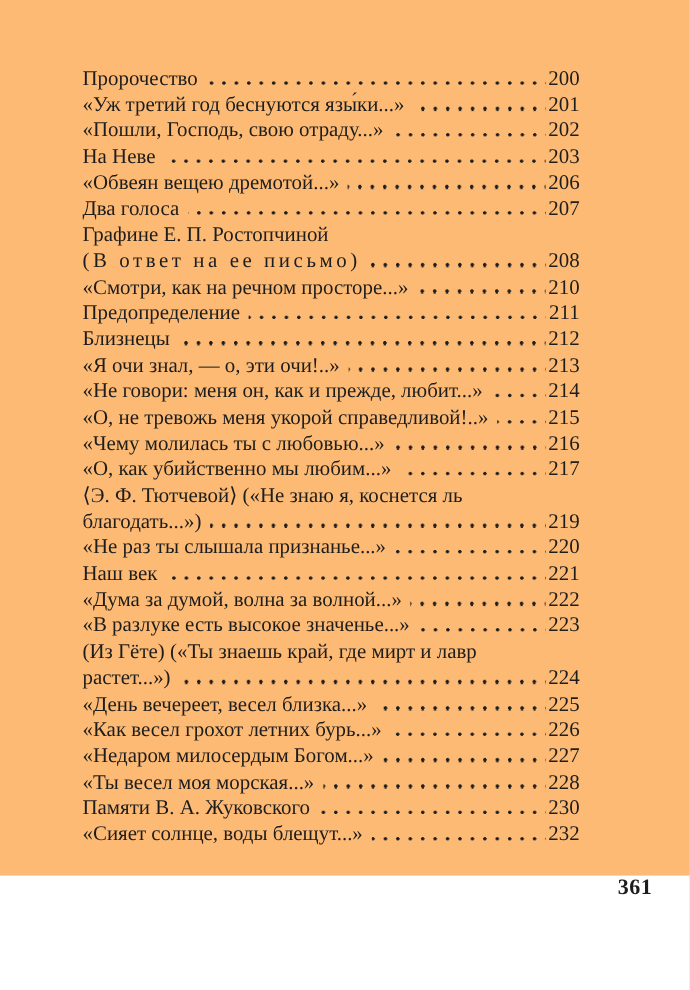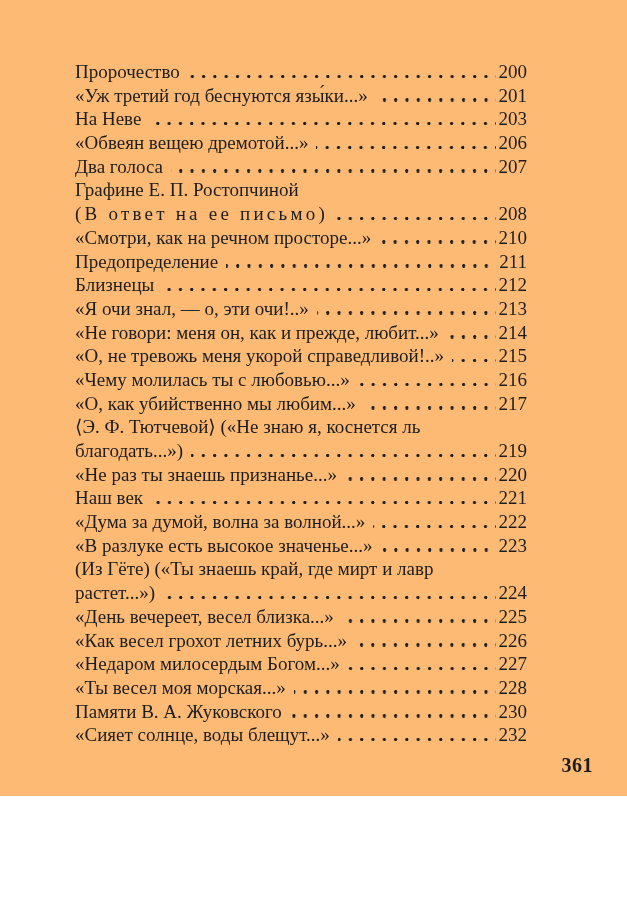--- a/index.html
+++ b/index.html
@@ -48,21 +48,21 @@
     background-size: 11.3px 3.4px;
     background-repeat: repeat-x;
     background-position: right bottom;
   }
   .page-num {
     flex: 0 0 auto;
   }
   .folio {
     position: absolute;
     right: 34px;
-    top: 754px;
+    top: 796px;
     font-size: 20px;
     font-weight: bold;
     letter-spacing: 0.5px;
   }
 </style>
 </head>
 <body>
 
 <div class="book-page">
   <div class="toc">
@@ -70,20 +70,25 @@
         <span class="title">Пророчество</span>
         <span class="leader"></span>
         <span class="page-num">200</span>
       </div>
       <div class="row">
         <span class="title">«Уж третий год беснуются язы́ки...»</span>
         <span class="leader"></span>
         <span class="page-num">201</span>
       </div>
       <div class="row">
+        <span class="title">«Пошли, Господь, свою отраду...»</span>
+        <span class="leader"></span>
+        <span class="page-num">202</span>
+      </div>
+      <div class="row">
         <span class="title">На Неве</span>
         <span class="leader"></span>
         <span class="page-num">203</span>
       </div>
       <div class="row">
         <span class="title">«Обвеян вещею дремотой...»</span>
         <span class="leader"></span>
         <span class="page-num">206</span>
       </div>
       <div class="row">
@@ -141,21 +146,21 @@
       </div>
       <div class="row">
         <span class="title">⟨Э. Ф. Тютчевой⟩ («Не знаю я, коснется ль</span>
       </div>
       <div class="row">
         <span class="title">благодать...»)</span>
         <span class="leader"></span>
         <span class="page-num">219</span>
       </div>
       <div class="row">
-        <span class="title">«Не раз ты знаешь признанье...»</span>
+        <span class="title">«Не раз ты слышала признанье...»</span>
         <span class="leader"></span>
         <span class="page-num">220</span>
       </div>
       <div class="row">
         <span class="title">Наш век</span>
         <span class="leader"></span>
         <span class="page-num">221</span>
       </div>
       <div class="row">
         <span class="title">«Дума за думой, волна за волной...»</span>

